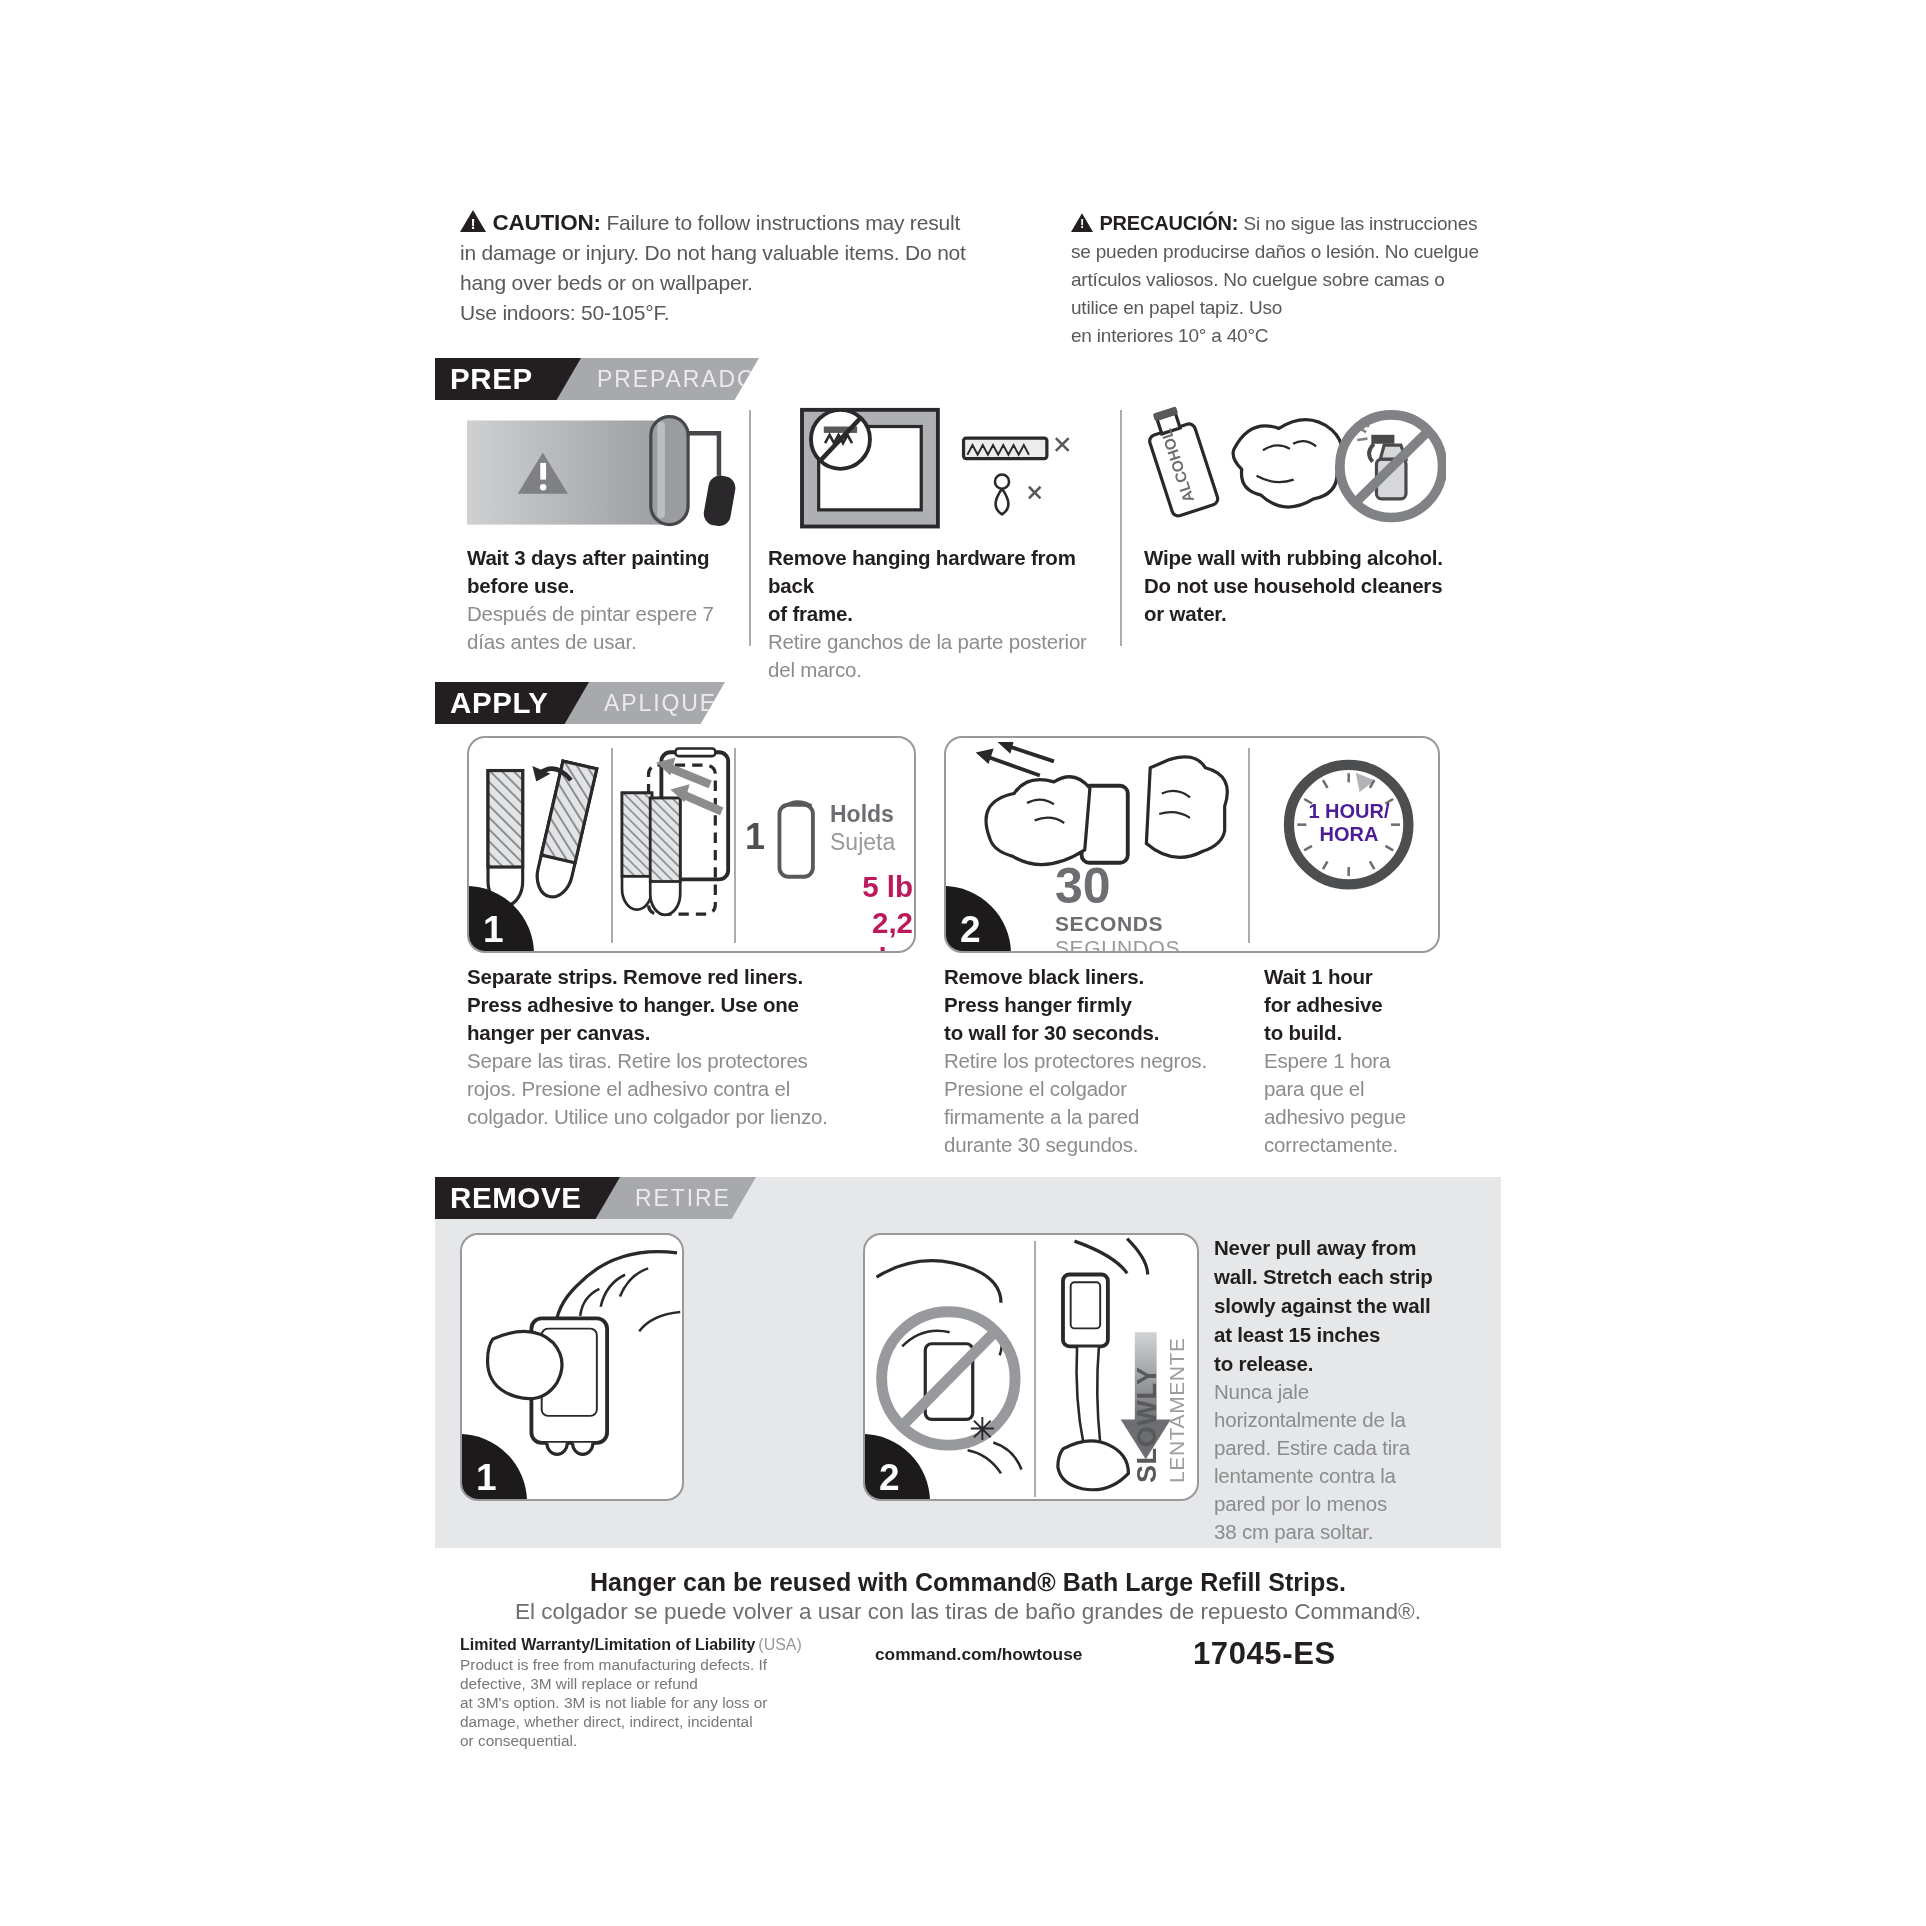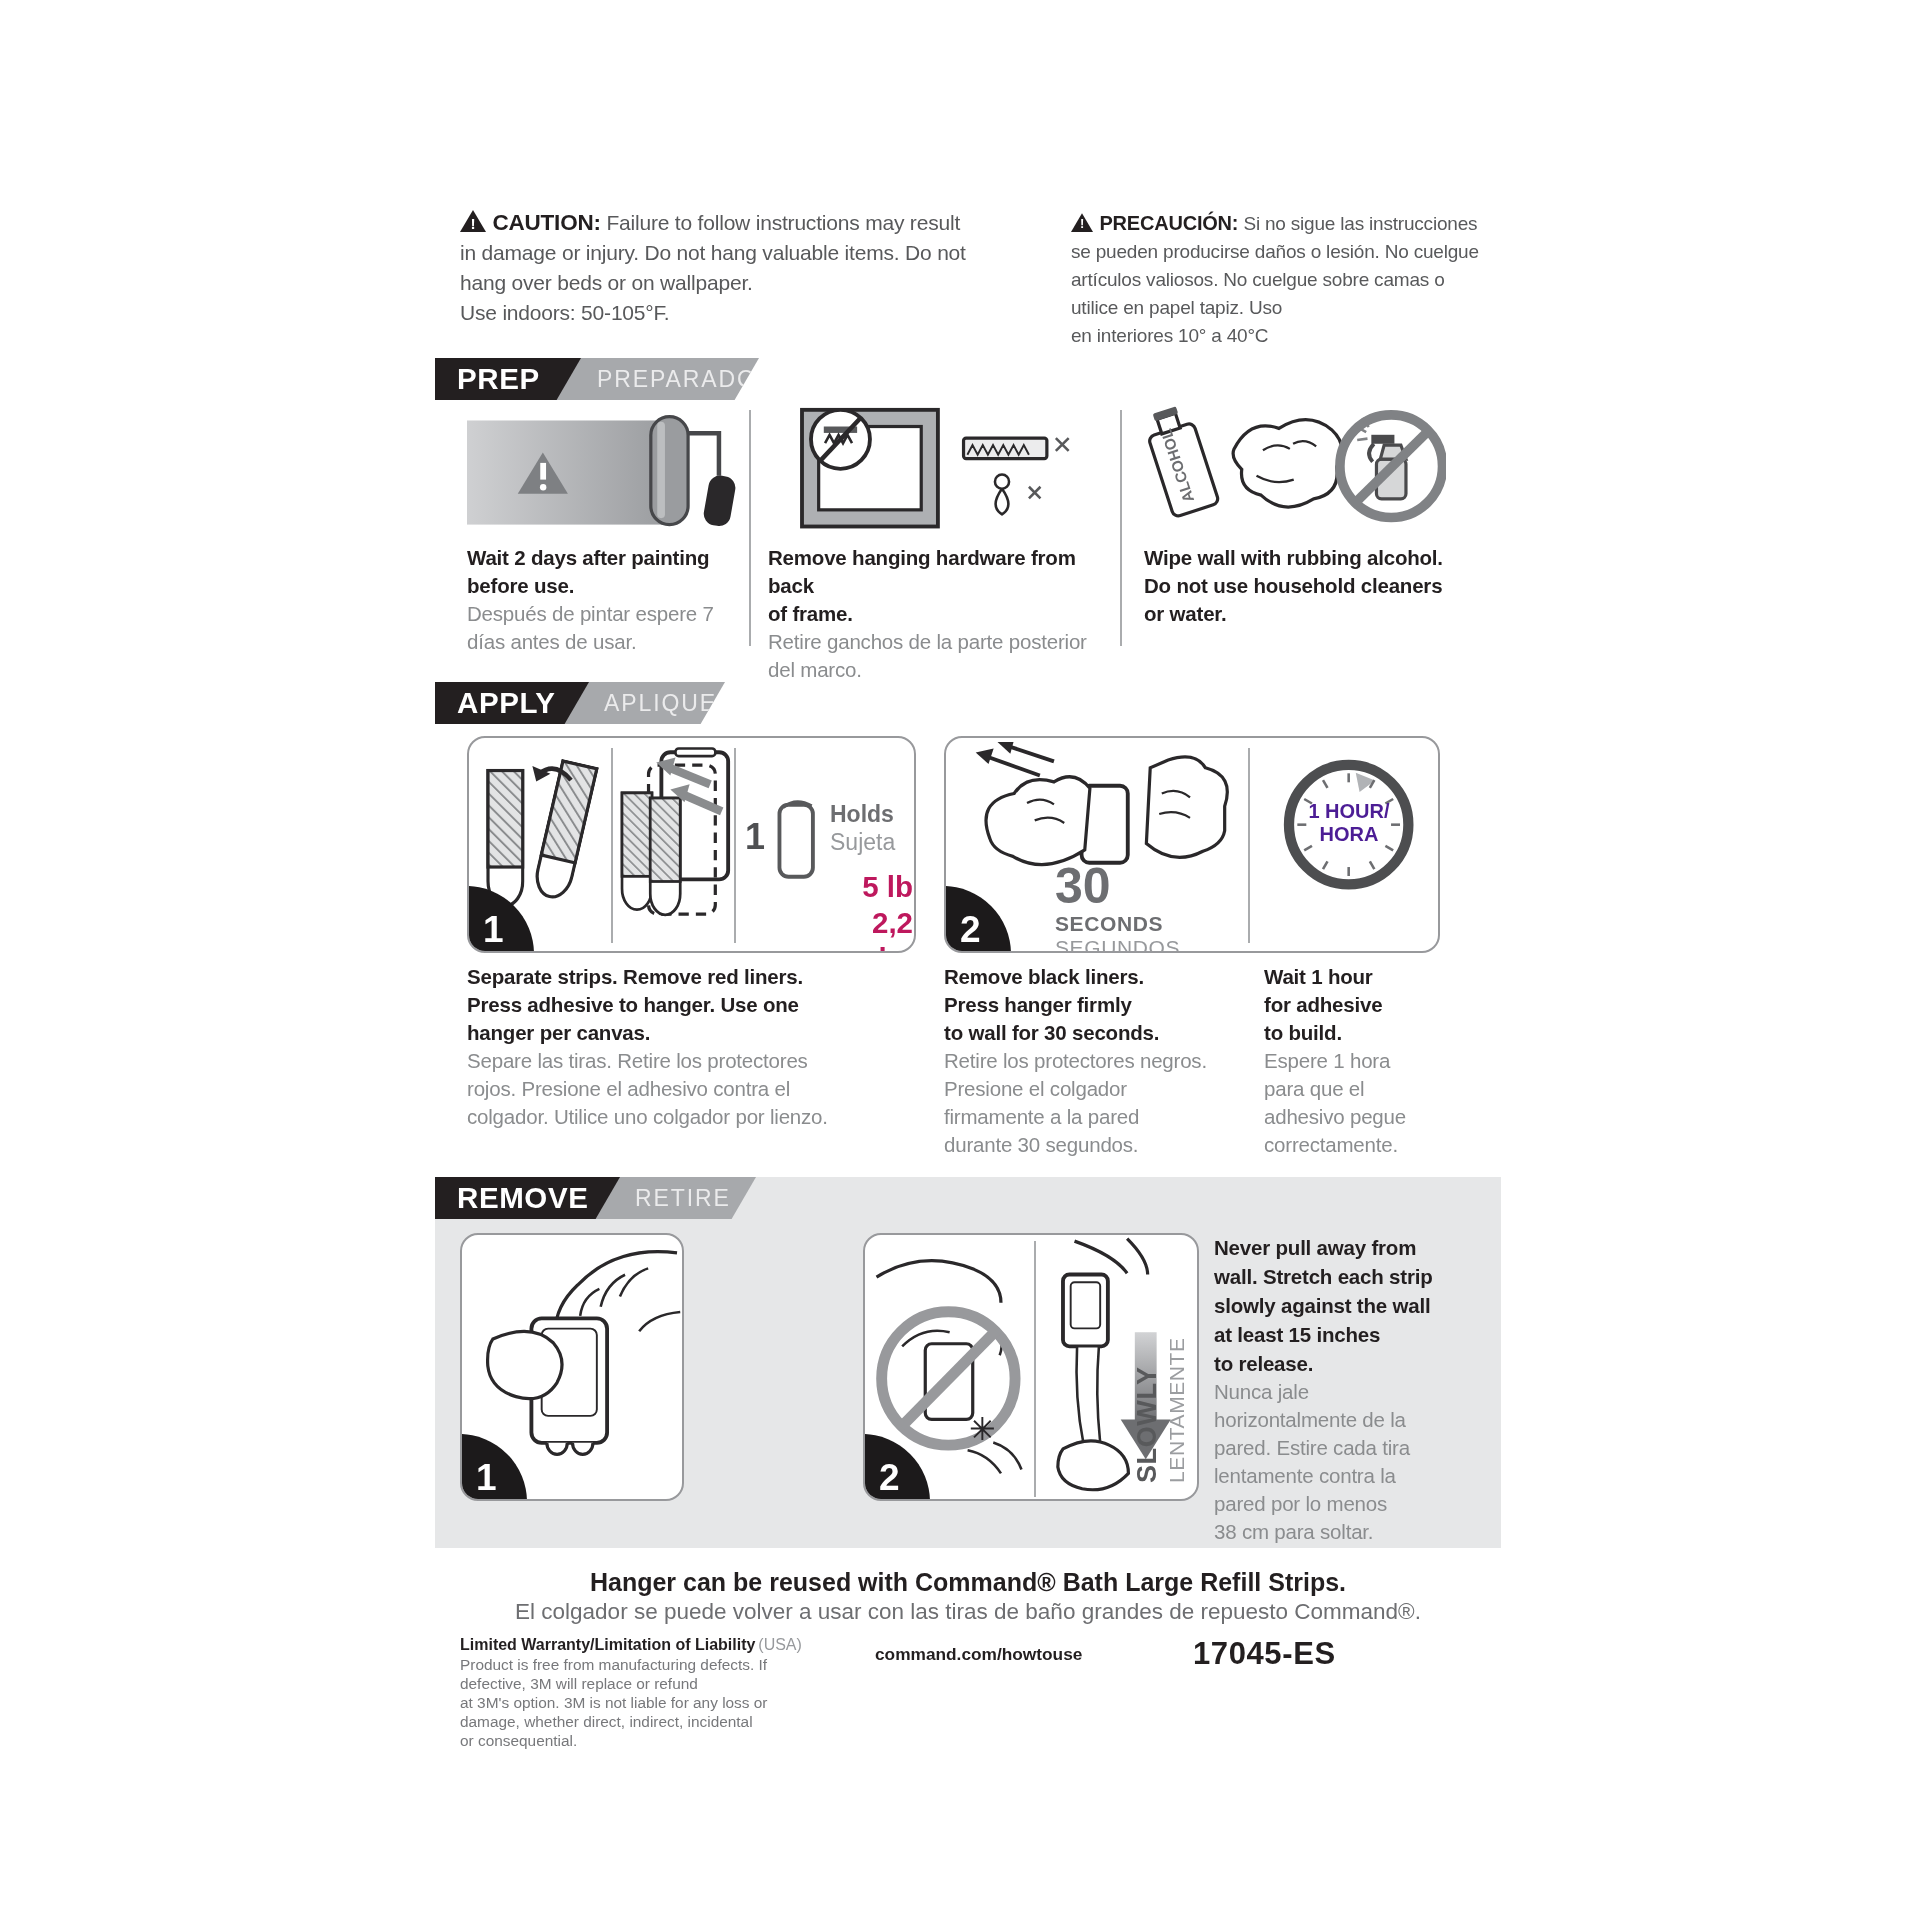--- a/index.html
+++ b/index.html
@@ -18,21 +18,21 @@
   .warn::after { content: "!"; position: absolute; left: 0; right: 0; bottom: 0.6px; text-align: center;
                  color: #fff; font-weight: bold; font-size: 15.4px; line-height: 15.4px; }
   .warn.small { width: 22px; height: 18.6px; }
   .warn.small::after { font-size: 13px; }
 
   
   .banner { height: 42px; }
   .banner .part { position: absolute; top: 0; height: 42px;
                   clip-path: polygon(0 0, 100% 0, calc(100% - 24.4px) 100%, 0 100%); }
   .banner .gray { background: #a7a9ac; color: #ebebec; font-size: 23px; letter-spacing: 1.9px; line-height: 42px; }
-  .banner .black { background: #231f20; color: #fff; font-weight: bold; font-size: 29.5px; line-height: 42px; padding-left: 22px; letter-spacing: 0.6px; }
+  .banner .black { background: #231f20; color: #fff; font-weight: bold; font-size: 29.5px; line-height: 42px; padding-left: 15px; letter-spacing: 0.6px; }
 
   
   .cap-en { font-weight: bold; font-size: 20.5px; line-height: 28px; letter-spacing: -0.2px; color: #231f20; }
   .cap-es { font-size: 20.5px; line-height: 28px; letter-spacing: -0.2px; color: #8a8c8e; }
 
   
   .vdiv { position: absolute; width: 1.9px; background: #aaacae; }
 
   
   .stepbox { position: absolute; background: #fff; border: 2.6px solid #98999c; border-radius: 18px; overflow: hidden; }
@@ -170,21 +170,21 @@
       <rect x="362" y="86" width="46" height="62" rx="8" fill="#d6d7d8" stroke="#4a4a4c" stroke-width="5"></rect>
       <path d="M368,86 l6,-22 h26 l8,22 Z" fill="#d6d7d8" stroke="#4a4a4c" stroke-width="5"></path>
       <rect x="354" y="48" width="36" height="14" fill="#4a4a4c"></rect>
       <path d="M358,62 q-14,14 -2,28" stroke="#4a4a4c" stroke-width="6" fill="none"></path>
       <path d="M346,44 l-14,-8 M348,54 l-16,2 M350,36 l-10,-14" stroke="#808285" stroke-width="4" fill="none"></path>
       <line x1="328" y1="155" x2="445" y2="40" stroke="#808285" stroke-width="15"></line>
     </g>
   </svg>
 
   <div class="abs" style="left:467px;top:544px;width:276px">
-    <div class="cap-en ml">Wait 2 days after painting
+    <div class="cap-en ml">Wait 3 days after painting
 before use.</div>
     <div class="cap-es ml">Después de pintar espere 7
 días antes de usar.</div>
   </div>
   <div class="abs" style="left:768px;top:544px;width:350px">
     <div class="cap-en ml">Remove hanging hardware from back
 of frame.</div>
     <div class="cap-es ml">Retire ganchos de la parte posterior
 del marco.</div>
   </div>

